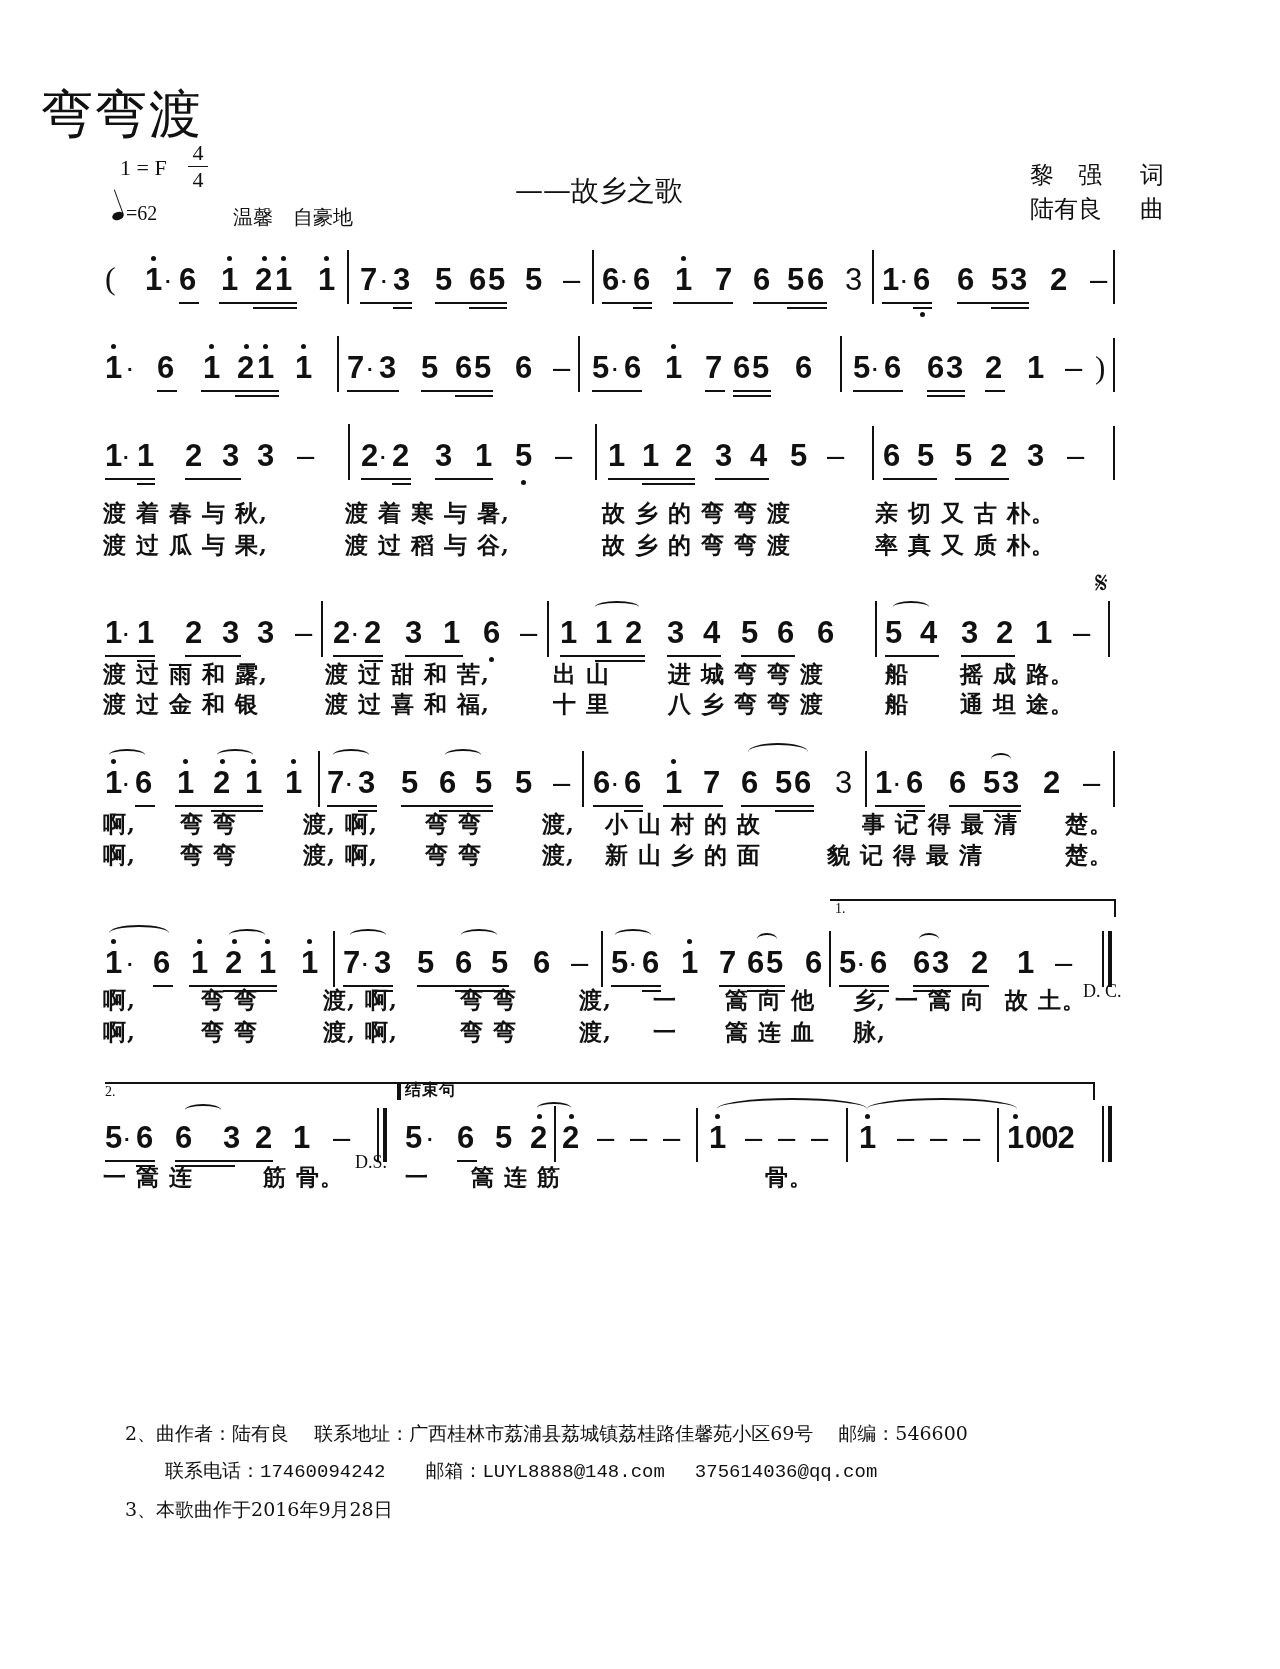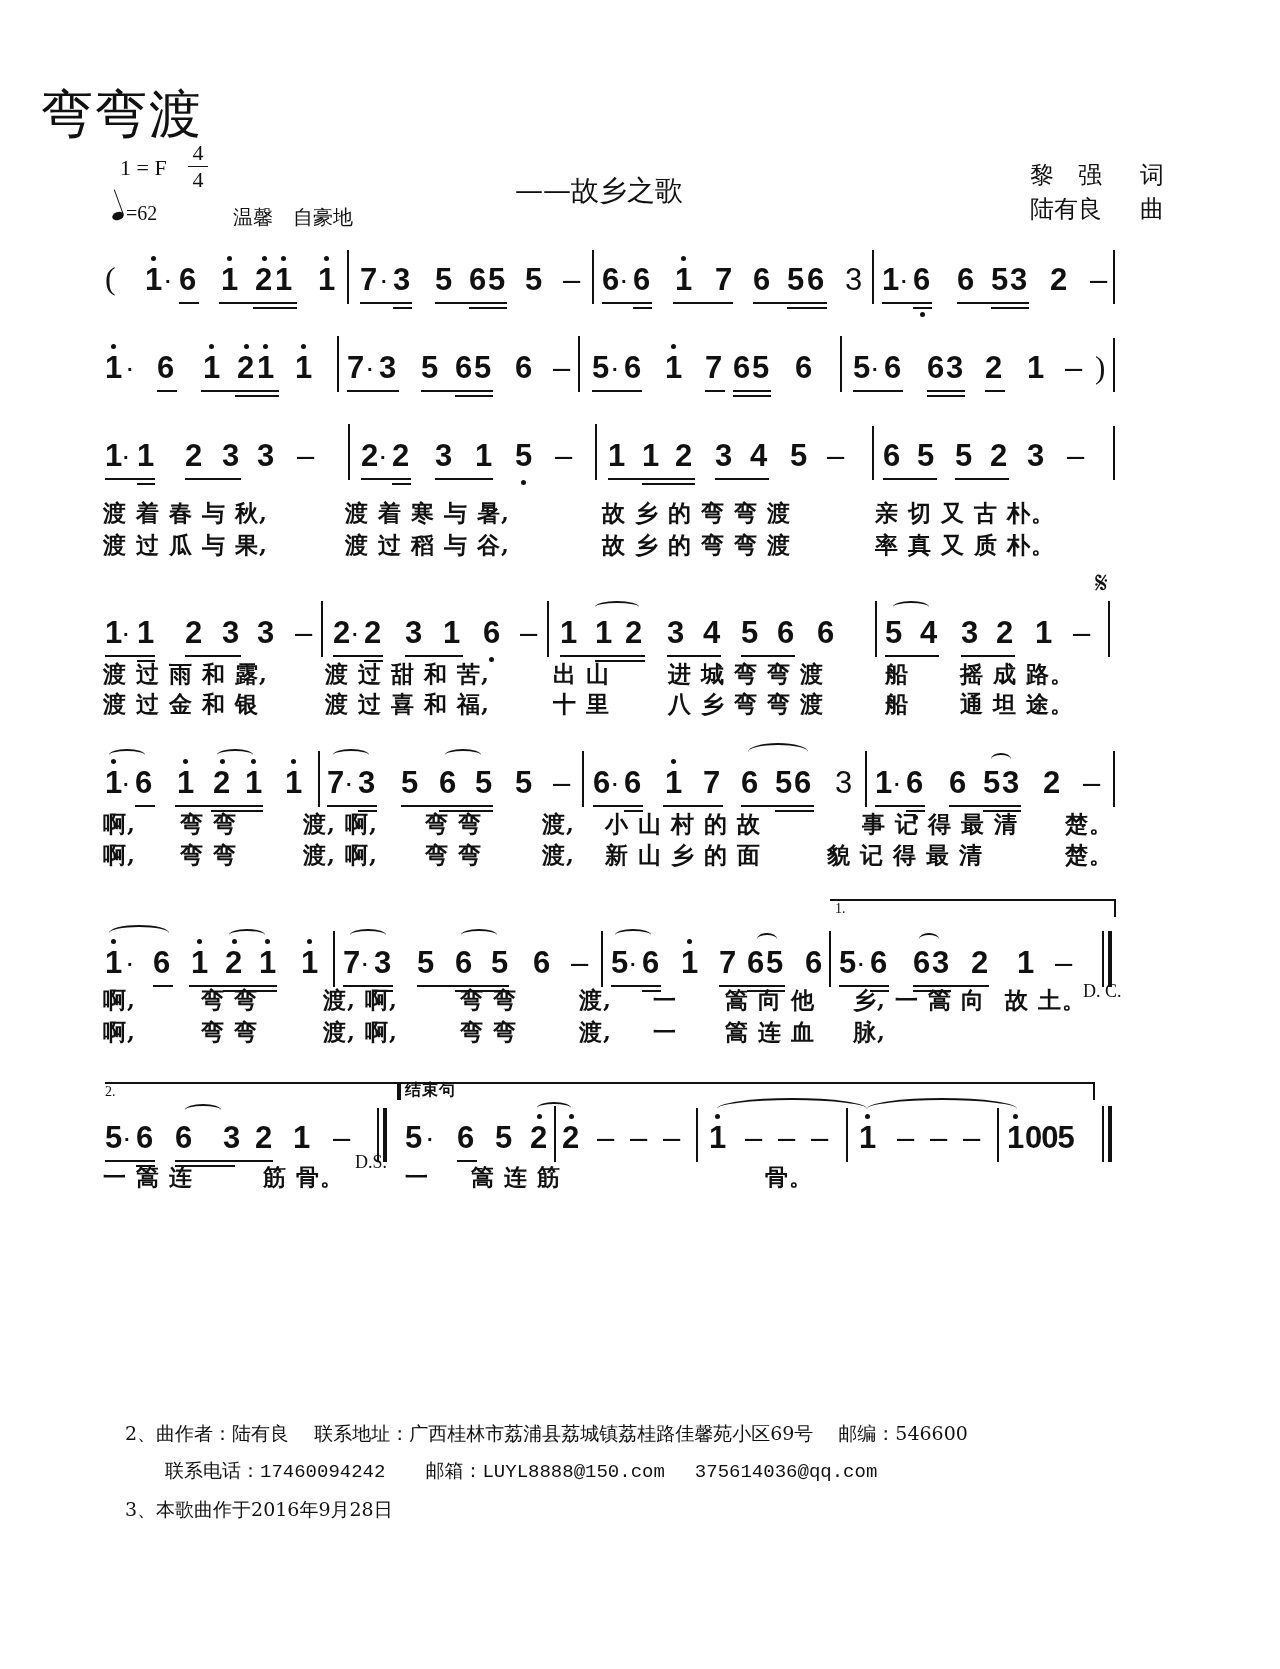--- a/index.html
+++ b/index.html
@@ -512,27 +512,27 @@
   <span class="bl" style="left:741px;top:-12px;height:54px"></span>
   <span class="arc" style="left:762px;top:-22px;width:150px;height:20px"></span>
   <span class="n" style="left:754px">1</span>
     <span class="dot" style="left:760px;top:-6px"></span>
   <span class="n" style="left:792px;font-weight:normal">–</span>
     <span class="n" style="left:825px;font-weight:normal">–</span>
     <span class="n" style="left:858px;font-weight:normal">–</span>
   <span class="bl" style="left:892px;top:-12px;height:54px"></span>
   <span class="n" style="left:902px">1</span>
     <span class="dot" style="left:908px;top:-6px"></span>
-  <span class="n" style="left:920px;letter-spacing:-1px">005</span>
+  <span class="n" style="left:920px;letter-spacing:-1px">002</span>
   <span class="dbl" style="left:997px;top:-14px;height:56px"></span>
 
   <span class="lyric" style="left:-2px;top:42px">一 篙 连</span>
   <span class="lyric" style="left:158px;top:42px">筋 骨。</span>
   <span class="lyric" style="left:300px;top:42px">一</span>
   <span class="lyric" style="left:366px;top:42px">篙 连 筋</span>
   <span class="lyric" style="left:660px;top:42px">骨。</span>
 </div>
 
 <div class="abs notes">
   <div class="ln" style="padding-left:40px">2、曲作者：陆有良　 联系地址：广西桂林市荔浦县荔城镇荔桂路佳馨苑小区69号　 邮编：546600</div>
-  <div class="ln" style="padding-left:80px"><span>联系电话：</span><span class="mono">17460094242</span><span style="display:inline-block;width:40px"></span><span>邮箱：</span><span class="mono">LUYL8888@150.com</span><span style="display:inline-block;width:30px"></span><span class="mono">375614036@qq.com</span></div>
+  <div class="ln" style="padding-left:80px"><span>联系电话：</span><span class="mono">17460094242</span><span style="display:inline-block;width:40px"></span><span>邮箱：</span><span class="mono">LUYL8888@148.com</span><span style="display:inline-block;width:30px"></span><span class="mono">375614036@qq.com</span></div>
   <div class="ln" style="padding-left:40px">3、本歌曲作于2016年9月28日</div>
 </div>
 
 </body></html>

